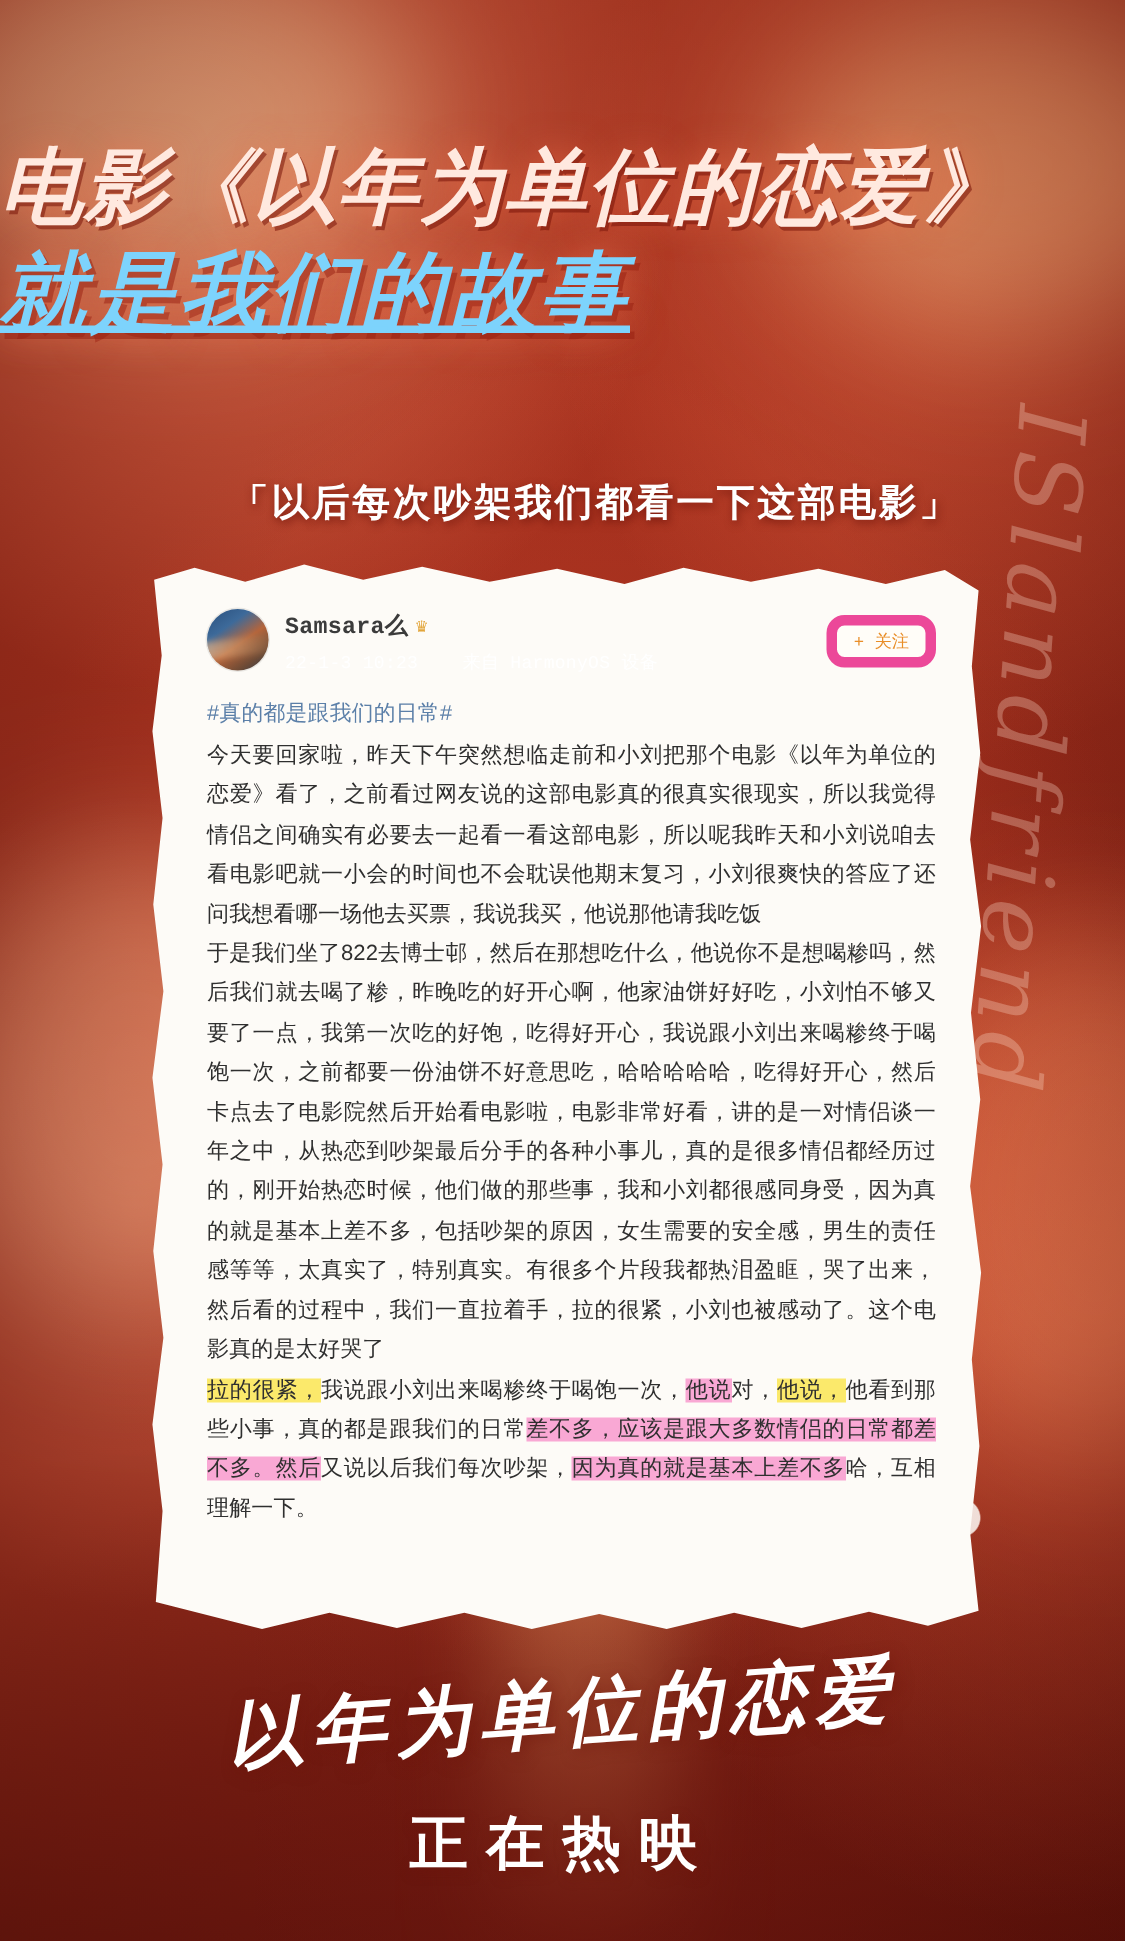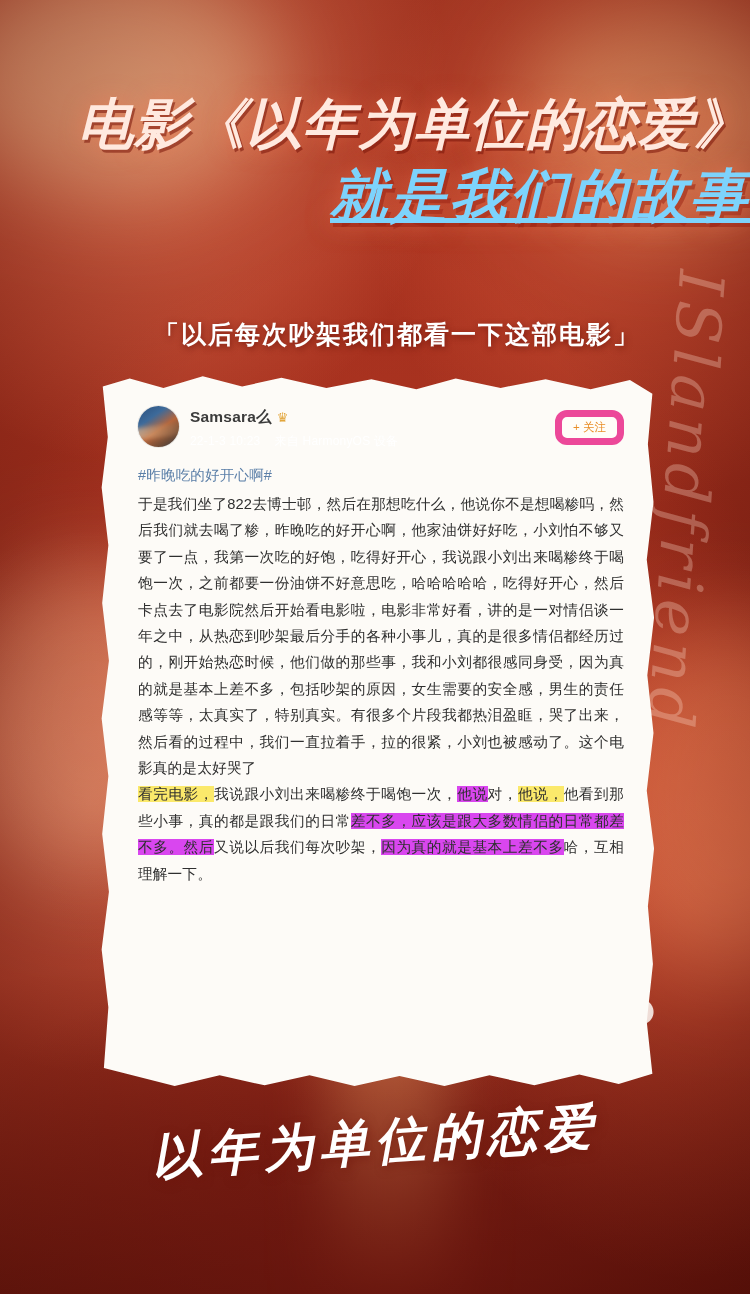--- a/index.html
+++ b/index.html
@@ -48,21 +48,21 @@
     filter: blur(30px);
     opacity: 0.5;
   }
 
   
   .headline {
     position: absolute;
     left: 0;
     right: 0;
     top: 94px;
-    text-align: right;
+    text-align: left;
     z-index: 6;
   }
   .headline .line1 {
     font-family: "DejaVu Serif", serif;
     font-weight: bold;
     font-style: italic;
     font-size: 55px;
     letter-spacing: 1px;
     color: #ffe9df;
     text-shadow:
@@ -162,20 +162,21 @@
     left: 42px;
     top: 34px;
     right: 34px;
     bottom: 26px;
   }
   .post-head {
     display: flex;
     align-items: flex-start;
     gap: 11px;
     position: relative;
+    font-family: Liberation Mono, monospace;
   }
   .avatar {
     width: 41px;
     height: 41px;
     border-radius: 50%;
     flex: 0 0 auto;
     background:
       linear-gradient(145deg, #2a4f7c 0%, #3d6a9a 30%, #b5643a 55%, #6d4a35 80%, #2c3e52 100%);
     box-shadow: 0 0 0 1px rgba(0,0,0,0.08);
     overflow: hidden;
@@ -233,21 +234,21 @@
   }
   .body {
     margin-top: 6px;
     font-size: 14.7px;
     line-height: 26.4px;
     color: #2f2f2f;
     letter-spacing: 0.1px;
     text-align: justify;
   }
   .body p { margin: 0; }
-  .hl { background: #d946ef; }
+  .hl { background: #f9a8d4; }
   .hl-strong { background: #fbe96b; }
 
   
   .brush-title {
     position: absolute;
     left: 0;
     right: 0;
     bottom: 118px;
     text-align: center;
     z-index: 7;
@@ -311,25 +312,27 @@
           </div>
           <div class="meta">
             <span>22-1-3 10:23</span>
             &nbsp;&nbsp;
             <span>来自 HarmonyOS 设备</span>
           </div>
         </div>
         <div class="follow-btn">+ 关注</div>
       </div>
 
-      <div class="topic">#昨晚吃的好开心啊#</div>
+      <div class="topic">#真的都是跟我们的日常#</div>
 
       <div class="body">
+        <p>今天要回家啦，昨天下午突然想临走前和小刘把那个电影《以年为单位的恋爱》看了，之前看过网友说的这部电影真的很真实很现实，所以我觉得情侣之间确实有必要去一起看一看这部电影，所以呢我昨天和小刘说咱去看电影吧就一小会的时间也不会耽误他期末复习，小刘很爽快的答应了还问我想看哪一场他去买票，我说我买，他说那他请我吃饭</p>
         <p>于是我们坐了822去博士邨，然后在那想吃什么，他说你不是想喝糁吗，然后我们就去喝了糁，昨晚吃的好开心啊，他家油饼好好吃，小刘怕不够又要了一点，我第一次吃的好饱，吃得好开心，我说跟小刘出来喝糁终于喝饱一次，之前都要一份油饼不好意思吃，哈哈哈哈哈，吃得好开心，然后卡点去了电影院然后开始看电影啦，电影非常好看，讲的是一对情侣谈一年之中，从热恋到吵架最后分手的各种小事儿，真的是很多情侣都经历过的，刚开始热恋时候，他们做的那些事，我和小刘都很感同身受，因为真的就是基本上差不多，包括吵架的原因，女生需要的安全感，男生的责任感等等，太真实了，特别真实。有很多个片段我都热泪盈眶，哭了出来，然后看的过程中，我们一直拉着手，拉的很紧，小刘也被感动了。这个电影真的是太好哭了</p>
         <p>
-          <span class="hl-strong">看完电影，</span><span>我说跟小刘出来喝糁终于喝饱一次，</span><span class="hl">他说</span><span>对，</span><span class="hl-strong">他说，</span><span>他看到那些小事，真的都是跟我们的日常</span><span class="hl">差不多，应该是跟大多数情侣的日常都差不多。然后</span><span>又说以后我们每次吵架，</span><span class="hl">因为真的就是基本上差不多</span><span>哈，互相理解一下。</span>
+          <span class="hl-strong">拉的很紧，</span><span>我说跟小刘出来喝糁终于喝饱一次，</span><span class="hl">他说</span><span>对，</span><span class="hl-strong">他说，</span><span>他看到那些小事，真的都是跟我们的日常</span><span class="hl">差不多，应该是跟大多数情侣的日常都差不多。然后</span><span>又说以后我们每次吵架，</span><span class="hl">因为真的就是基本上差不多</span><span>哈，互相理解一下。</span>
         </p>
       </div>
     </div>
   </div>
 
   <div class="brush-title">以年为单位的恋爱</div>
+  <div class="slogan">正在热映</div>
 </div>
 
 </body></html>

